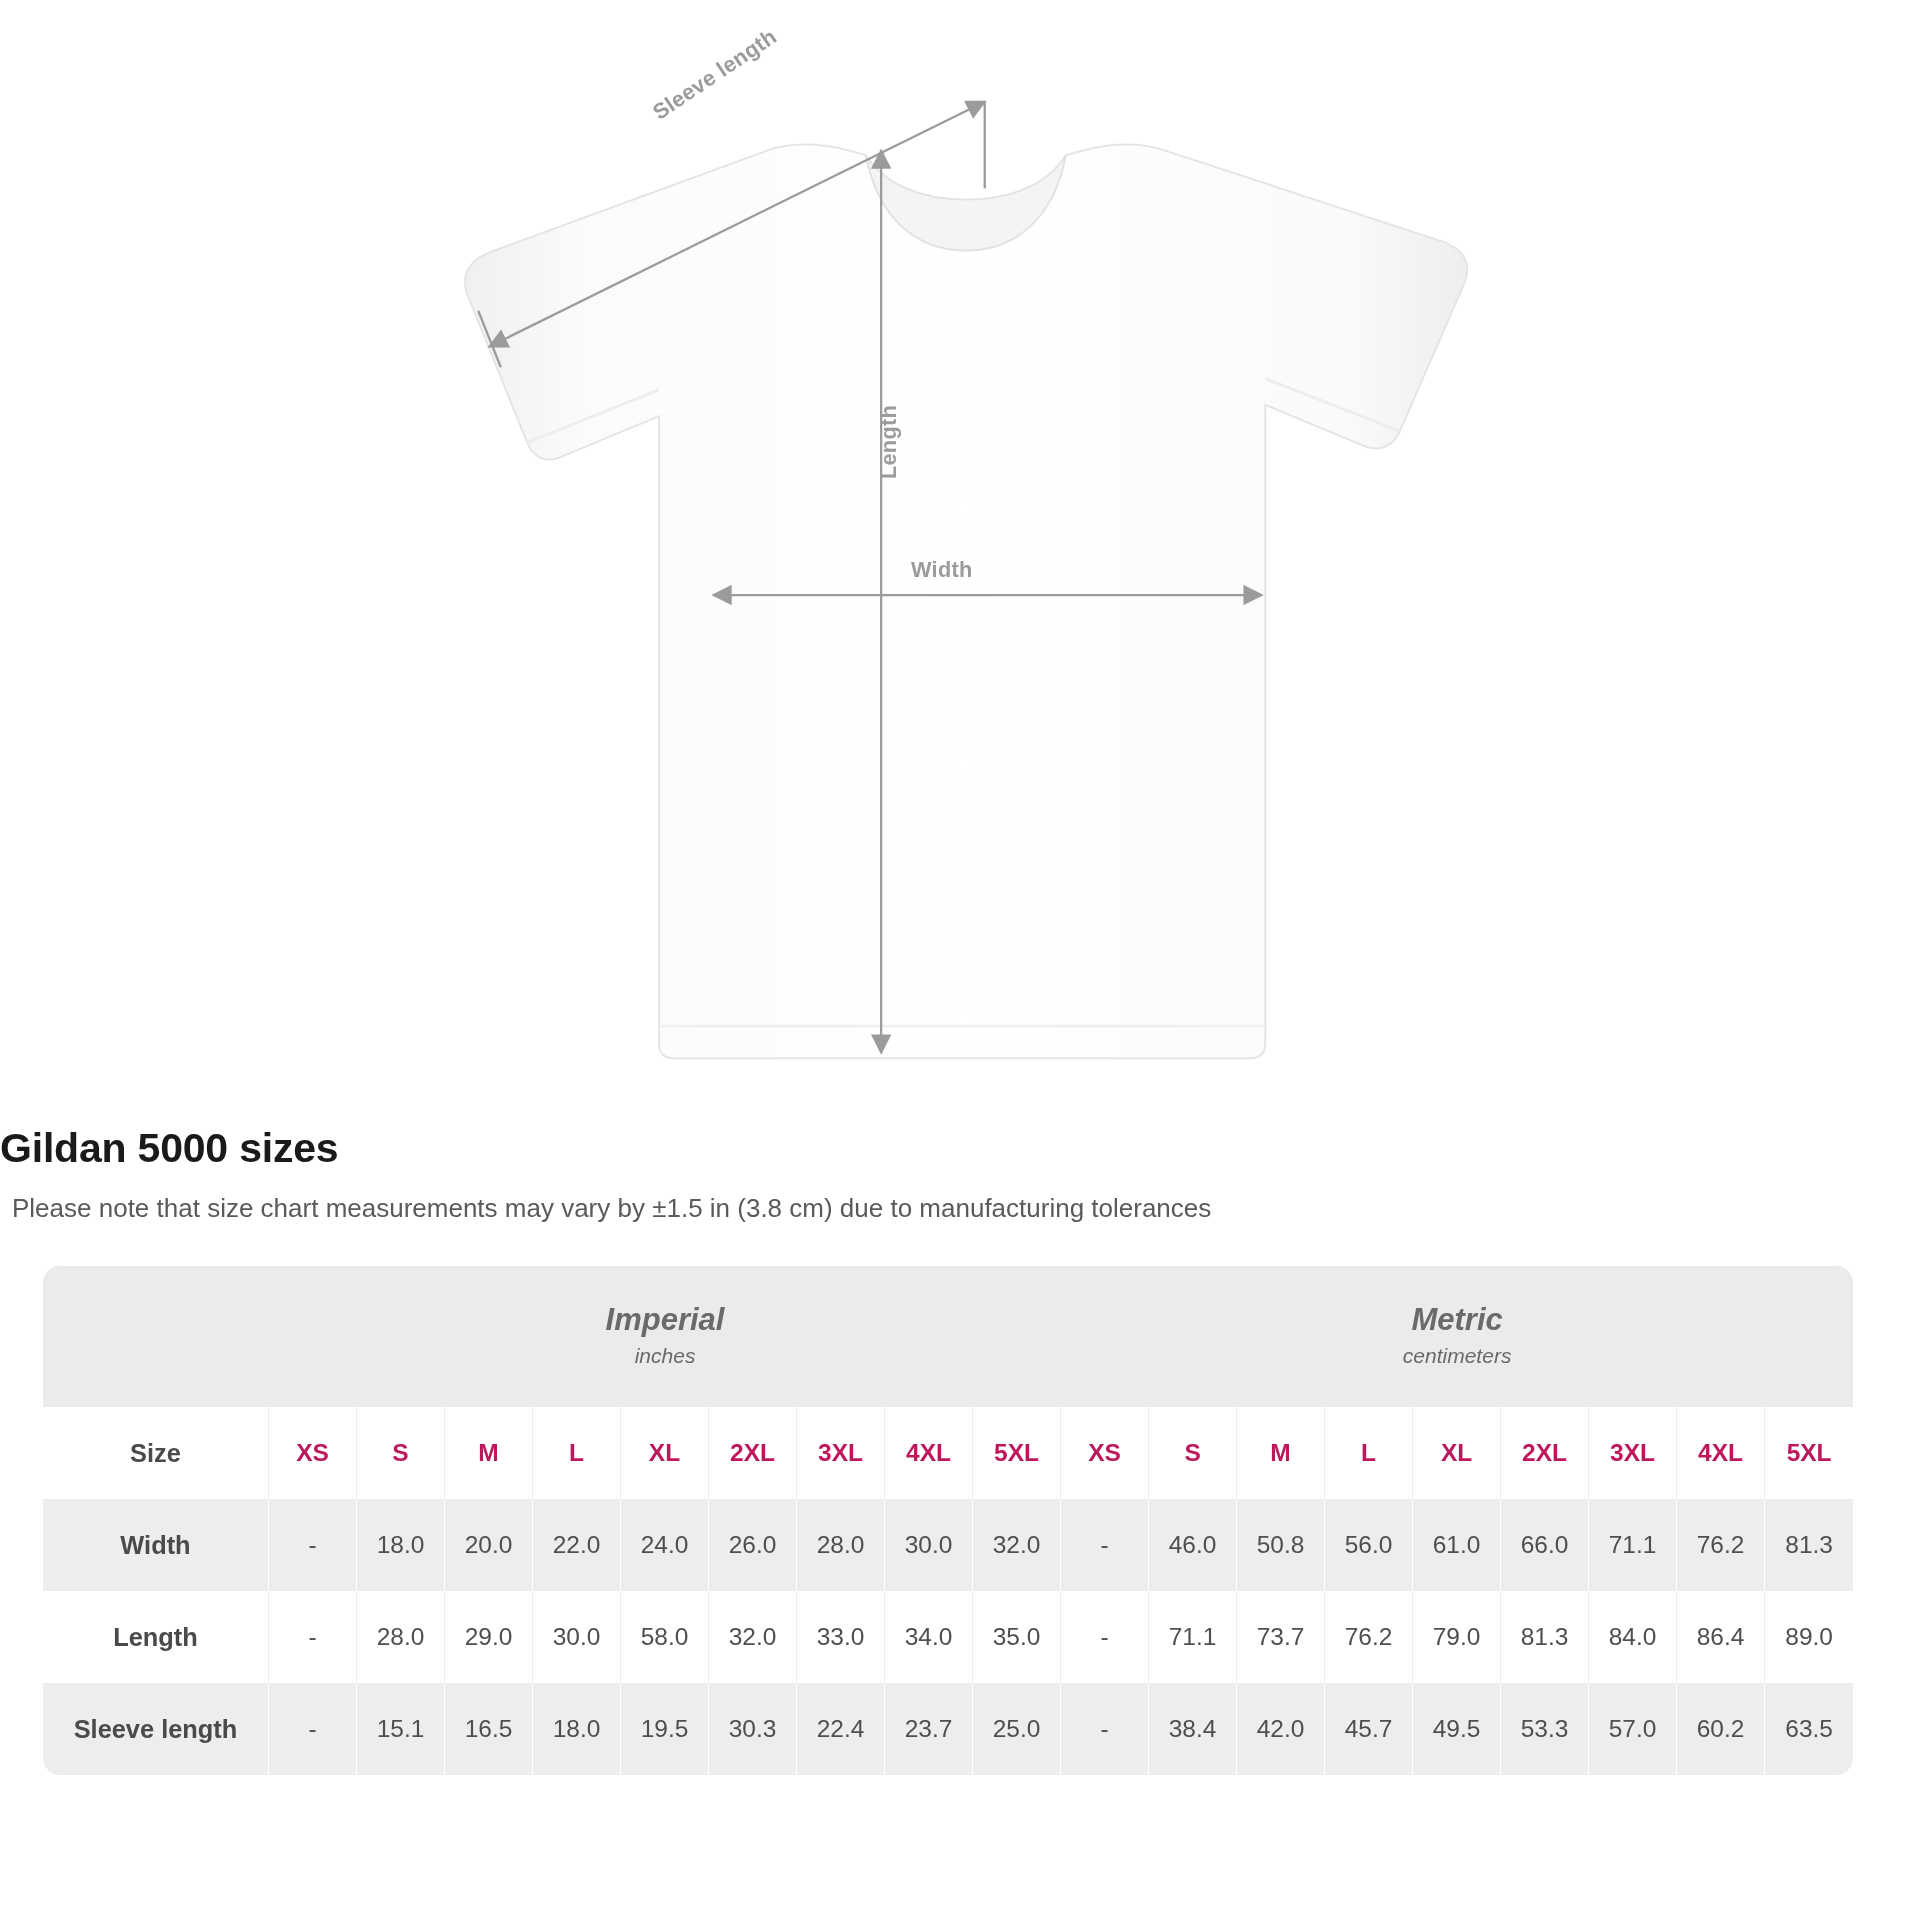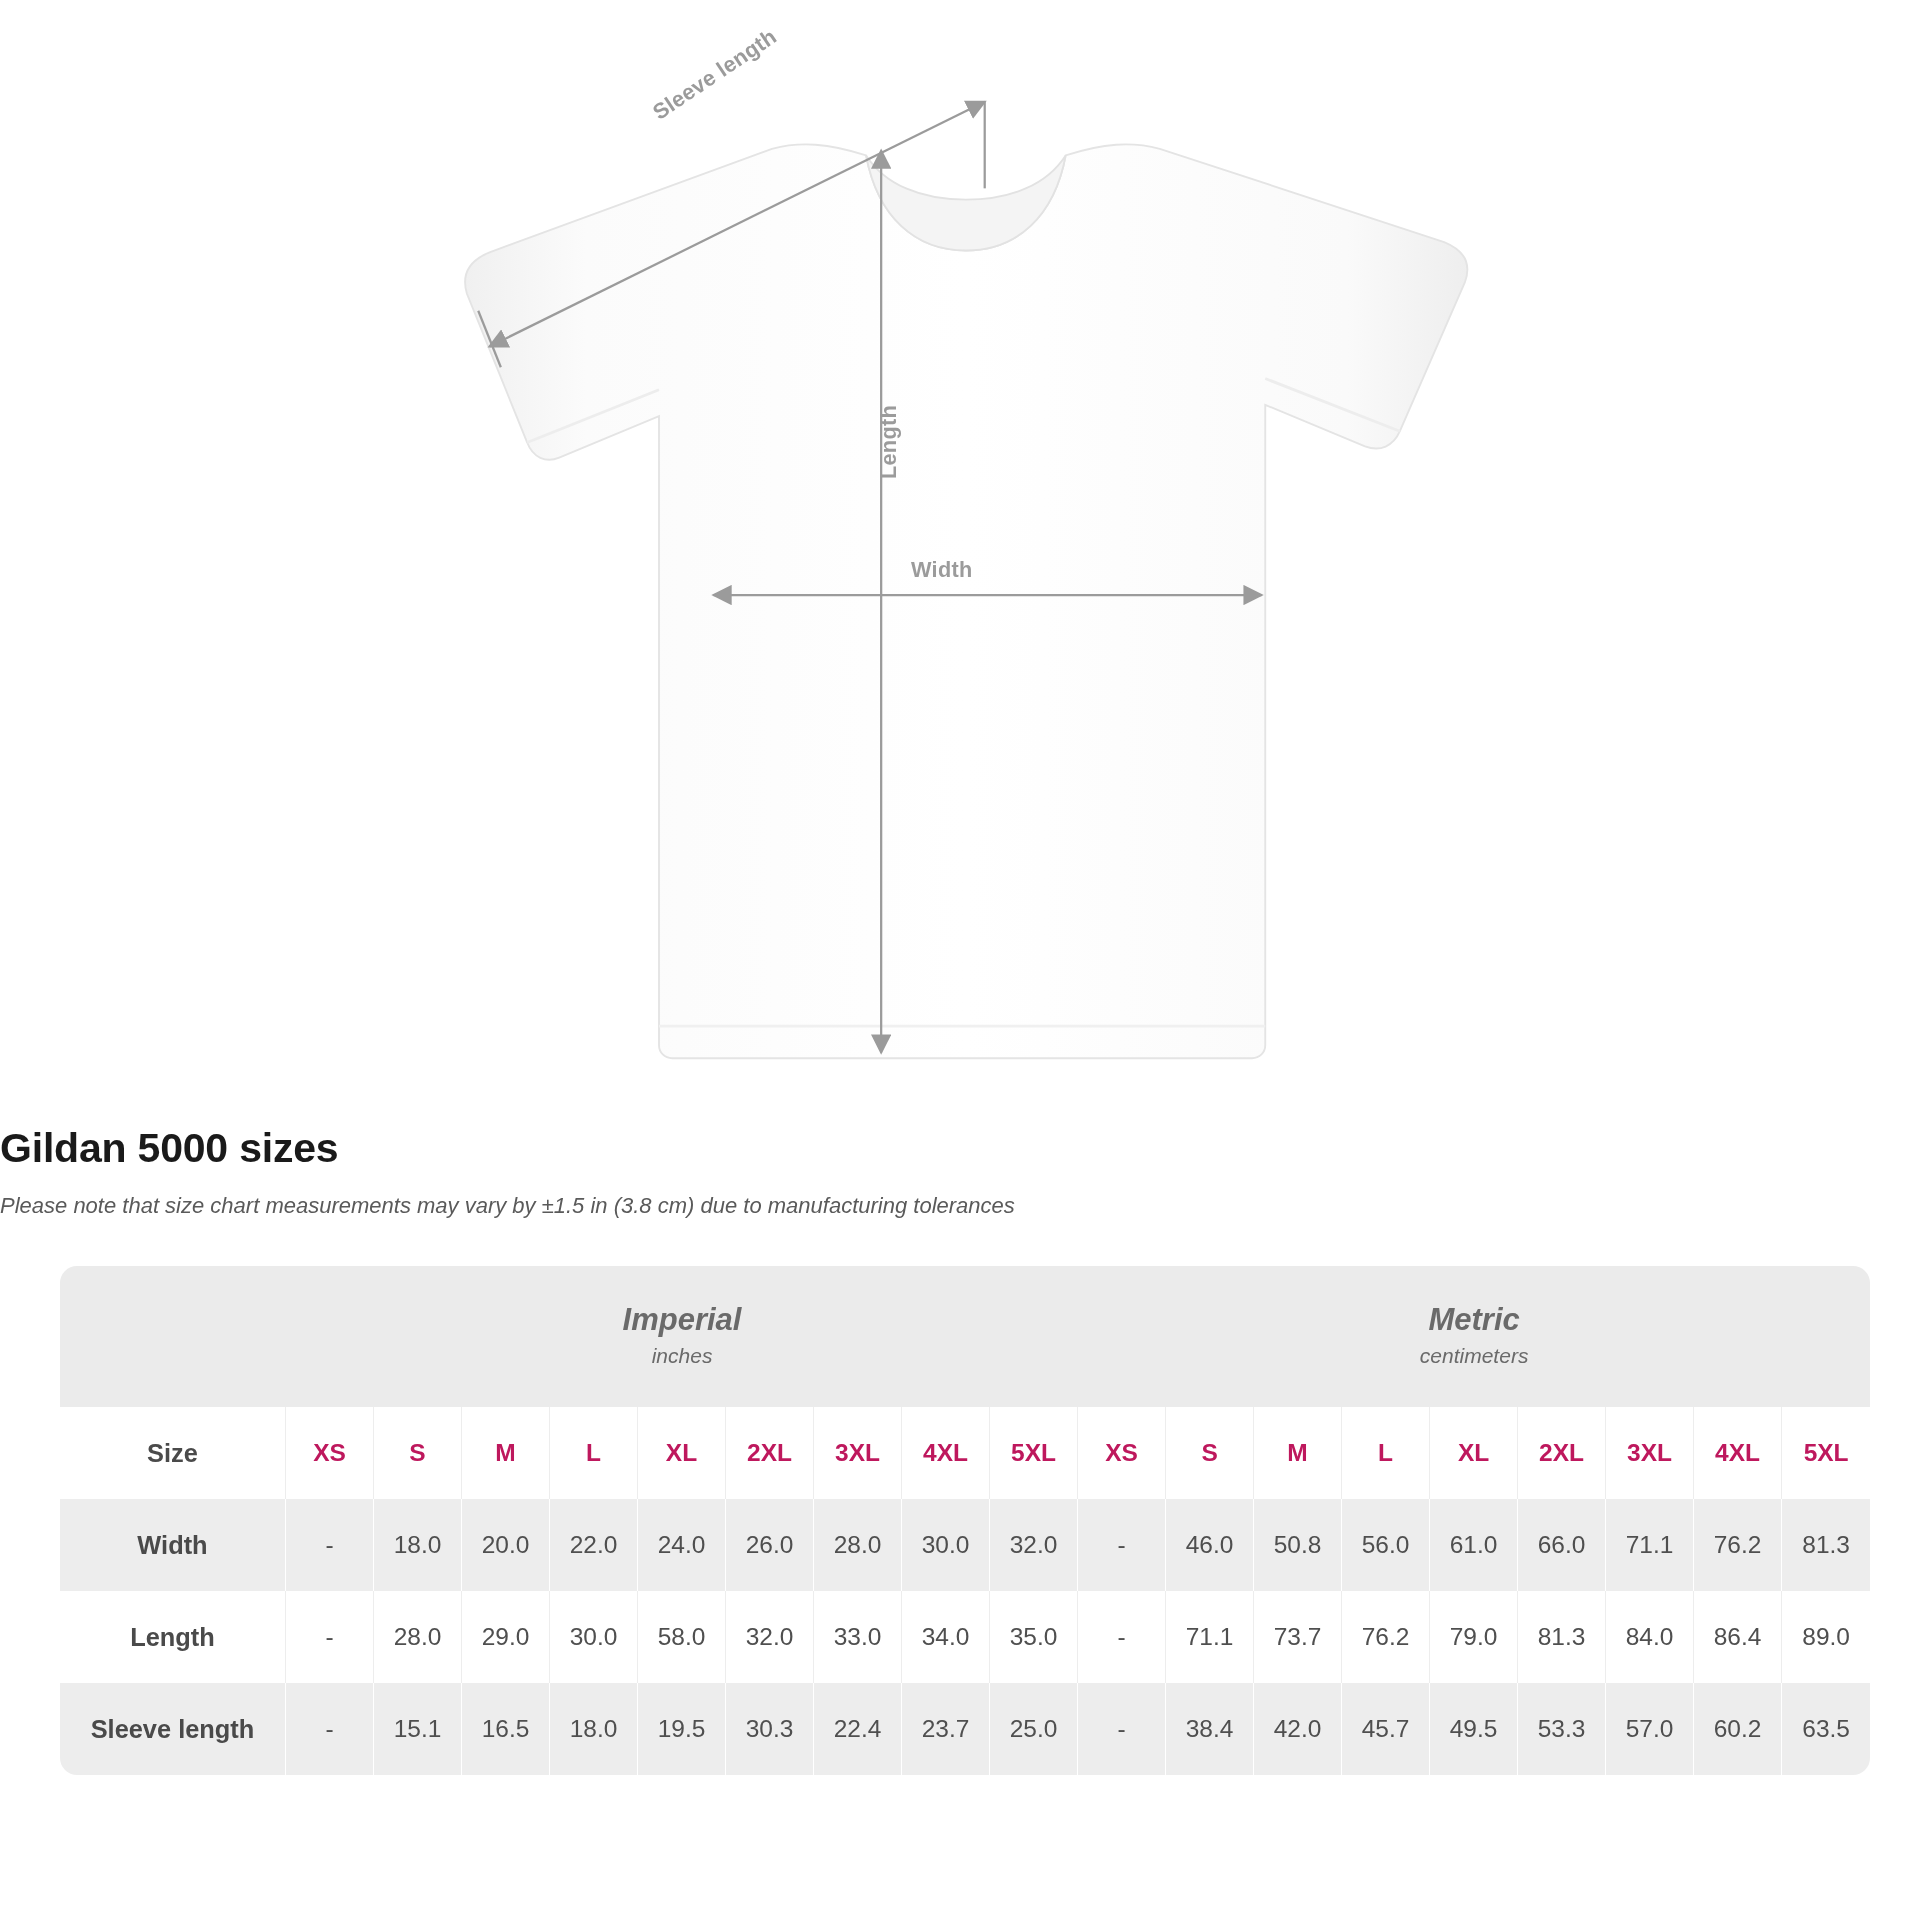--- a/index.html
+++ b/index.html
@@ -68,30 +68,29 @@
     width: 1928px;
   }
   .chart-title {
     font-size: 41px;
     font-weight: bold;
     color: #1a1a1a;
     margin: 0 0 21px 0;
     letter-spacing: -0.2px;
   }
   .chart-note {
-    font-size: 22px;
-    font-style: italic;
+    font-size: 26px;
     color: #5a5a5a;
-    margin: 0;
+    margin: 12px;
   }
 
   
   .table-wrap {
     position: absolute;
-    left: 60px;
+    left: 43px;
     top: 1266px;
     width: 1808px;
   }
   table.size-table {
     border-collapse: separate;
     border-spacing: 0;
     width: 1808px;
     table-layout: fixed;
   }
   table.size-table td, table.size-table th {

